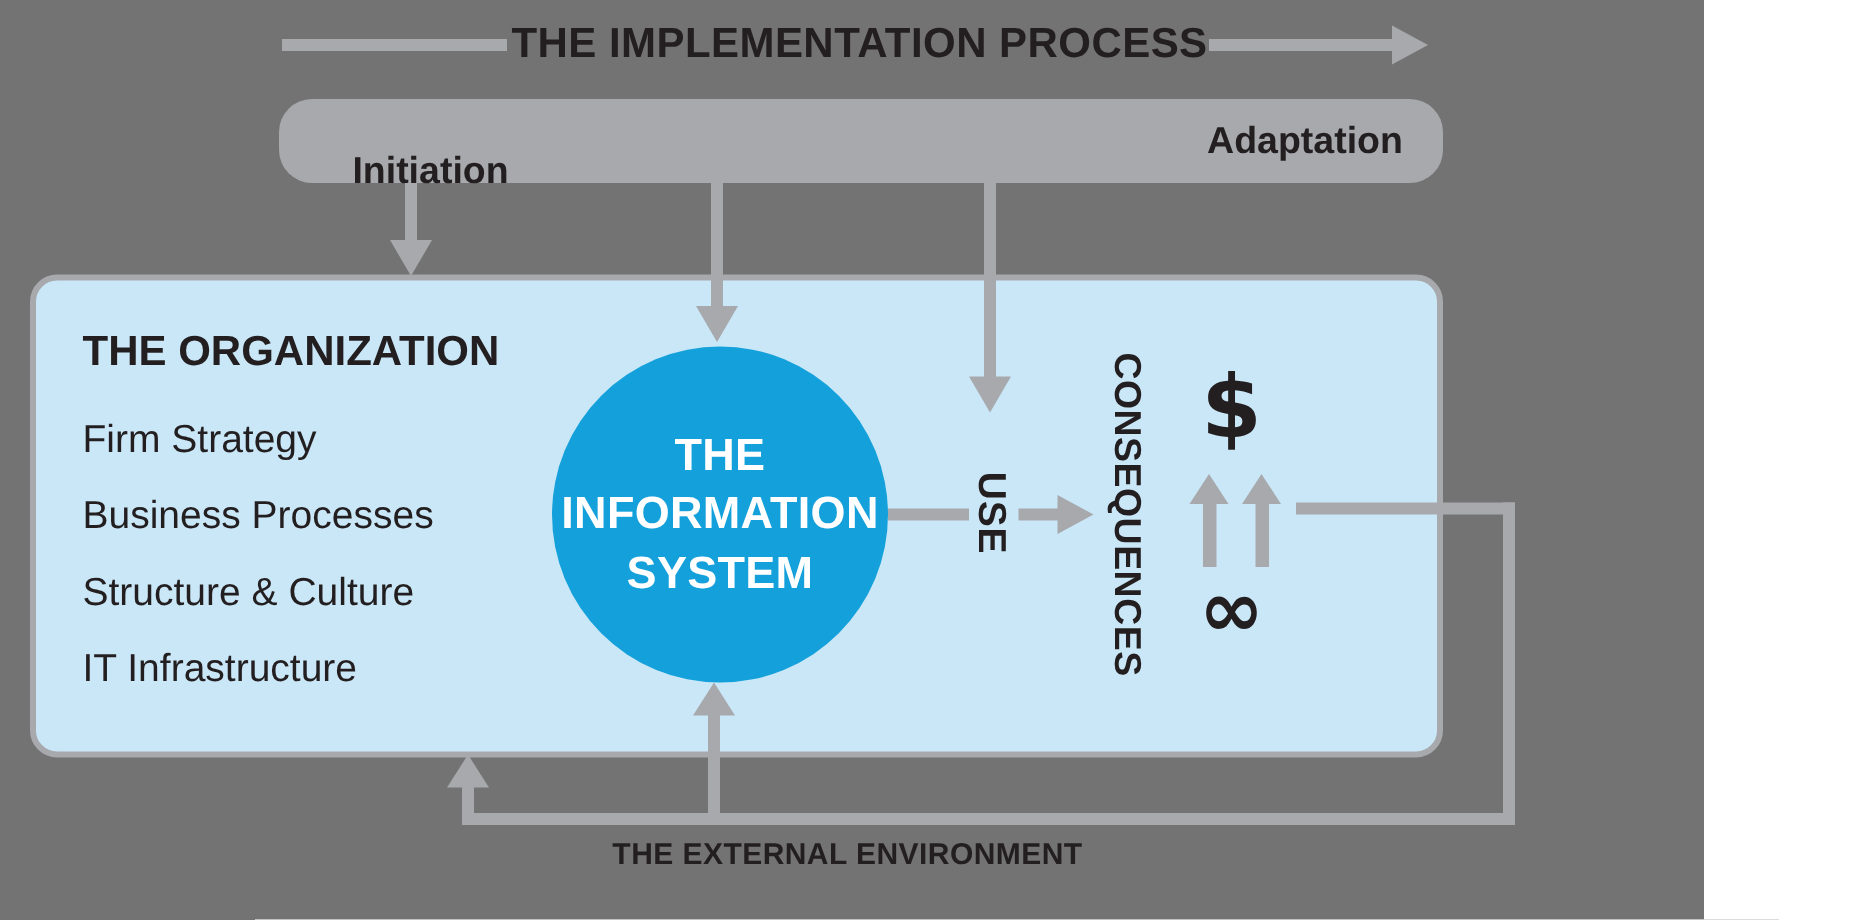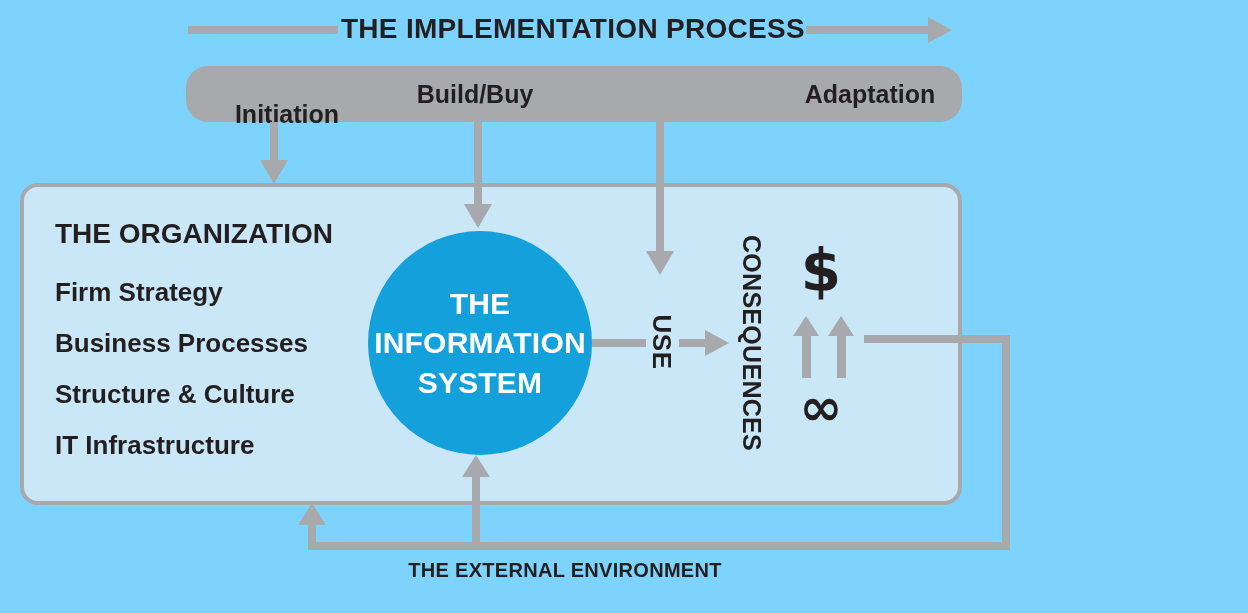--- a/index.html
+++ b/index.html
@@ -6,21 +6,21 @@
     --arrow-gray:#a7a9ac;
     --organization-fill:#cae7f8;
     --organization-border:#a7a9ac;
     --system-circle:#14a0da;
     --text:#231f20;
     --circle-text:#ffffff;
   }
   *{box-sizing:border-box;}
   html,body{margin:0;padding:0;background:#fff;}
   body{font-family:"Liberation Sans",sans-serif;color:var(--text);}
-  #canvas{position:relative;width:1248px;height:613px;background:#7dd3fc;overflow:hidden;}
+  #canvas{position:relative;width:1136px;height:613px;background:#737373;overflow:hidden;}
 
   .line{position:absolute;background:var(--arrow-gray);}
   .tri{position:absolute;width:0;height:0;}
   .tri-down{border-left:14px solid transparent;border-right:14px solid transparent;border-top:24px solid var(--arrow-gray);}
   .tri-right{border-top:13px solid transparent;border-bottom:13px solid transparent;border-left:24px solid var(--arrow-gray);}
   .tri-up{border-left:14px solid transparent;border-right:14px solid transparent;border-bottom:22px solid var(--arrow-gray);}
   .tri-up-sm{border-left:13px solid transparent;border-right:13px solid transparent;border-bottom:20px solid var(--arrow-gray);}
 
   .page-title{position:absolute;left:340px;top:13px;width:466px;text-align:center;
     font-size:28px;font-weight:700;letter-spacing:.3px;white-space:nowrap;}
@@ -28,21 +28,21 @@
   .process-bar{position:absolute;left:186px;top:66px;width:776px;height:56px;
     background:var(--arrow-gray);border-radius:22px;}
   .stage{position:absolute;top:0;transform:translateX(-50%);line-height:56px;
     font-size:25px;font-weight:700;white-space:nowrap;color:var(--text);}
   .stage-1{left:101px;margin-top:20px;} .stage-2{left:289px;} .stage-3{left:476px;} .stage-4{left:684px;text-align:right;}
 
   .org-box{position:absolute;left:20px;top:183px;width:942px;height:322px;
     background:var(--organization-fill);border:4px solid var(--organization-border);
     border-radius:18px;z-index:1;}
   .org-title{position:absolute;left:55px;top:218px;font-size:28px;font-weight:700;z-index:2;white-space:nowrap;}
-  .org-item{position:absolute;left:55px;font-size:26px;font-weight:700;z-index:2;white-space:nowrap;}
+  .org-item{position:absolute;left:55px;font-size:26px;font-weight:400;z-index:2;white-space:nowrap;}
   .org-item-1{top:277px;} .org-item-2{top:328px;} .org-item-3{top:379px;} .org-item-4{top:430px;}
 
   .is-circle{position:absolute;left:368px;top:231px;width:224px;height:224px;border-radius:50%;
     background:var(--system-circle);display:flex;align-items:center;justify-content:center;
     text-align:center;z-index:2;}
   .is-label{color:var(--circle-text);font-size:30px;font-weight:700;line-height:1.32;
     white-space:pre-line;letter-spacing:.2px;}
 
   .rot90{transform:translate(-50%,-50%) rotate(90deg);transform-origin:center;}
   .use-label{position:absolute;left:661px;top:342px;font-size:26px;font-weight:700;
@@ -64,21 +64,20 @@
 
 <div id="canvas">
 
   <div class="line" style="left:188px;top:26px;width:150px;height:8px;"></div>
   <div class="page-title">THE IMPLEMENTATION PROCESS</div>
   <div class="line" style="left:806px;top:26px;width:124px;height:8px;"></div>
   <div class="tri tri-right" style="left:928px;top:17px;"></div>
 
   <div class="process-bar">
     <span class="stage stage-1">Initiation</span>
-    <span class="stage stage-2">Build/Buy</span>
     <span class="stage stage-4">Adaptation</span>
   </div>
 
   <div>
     <div class="line z3" style="left:270px;top:122px;width:8px;height:40px;"></div>
     <div class="tri tri-down z3" style="left:260px;top:160px;"></div>
   </div>
   <div>
     <div class="line z3" style="left:474px;top:122px;width:8px;height:84px;"></div>
     <div class="tri tri-down z3" style="left:464px;top:204px;"></div>

